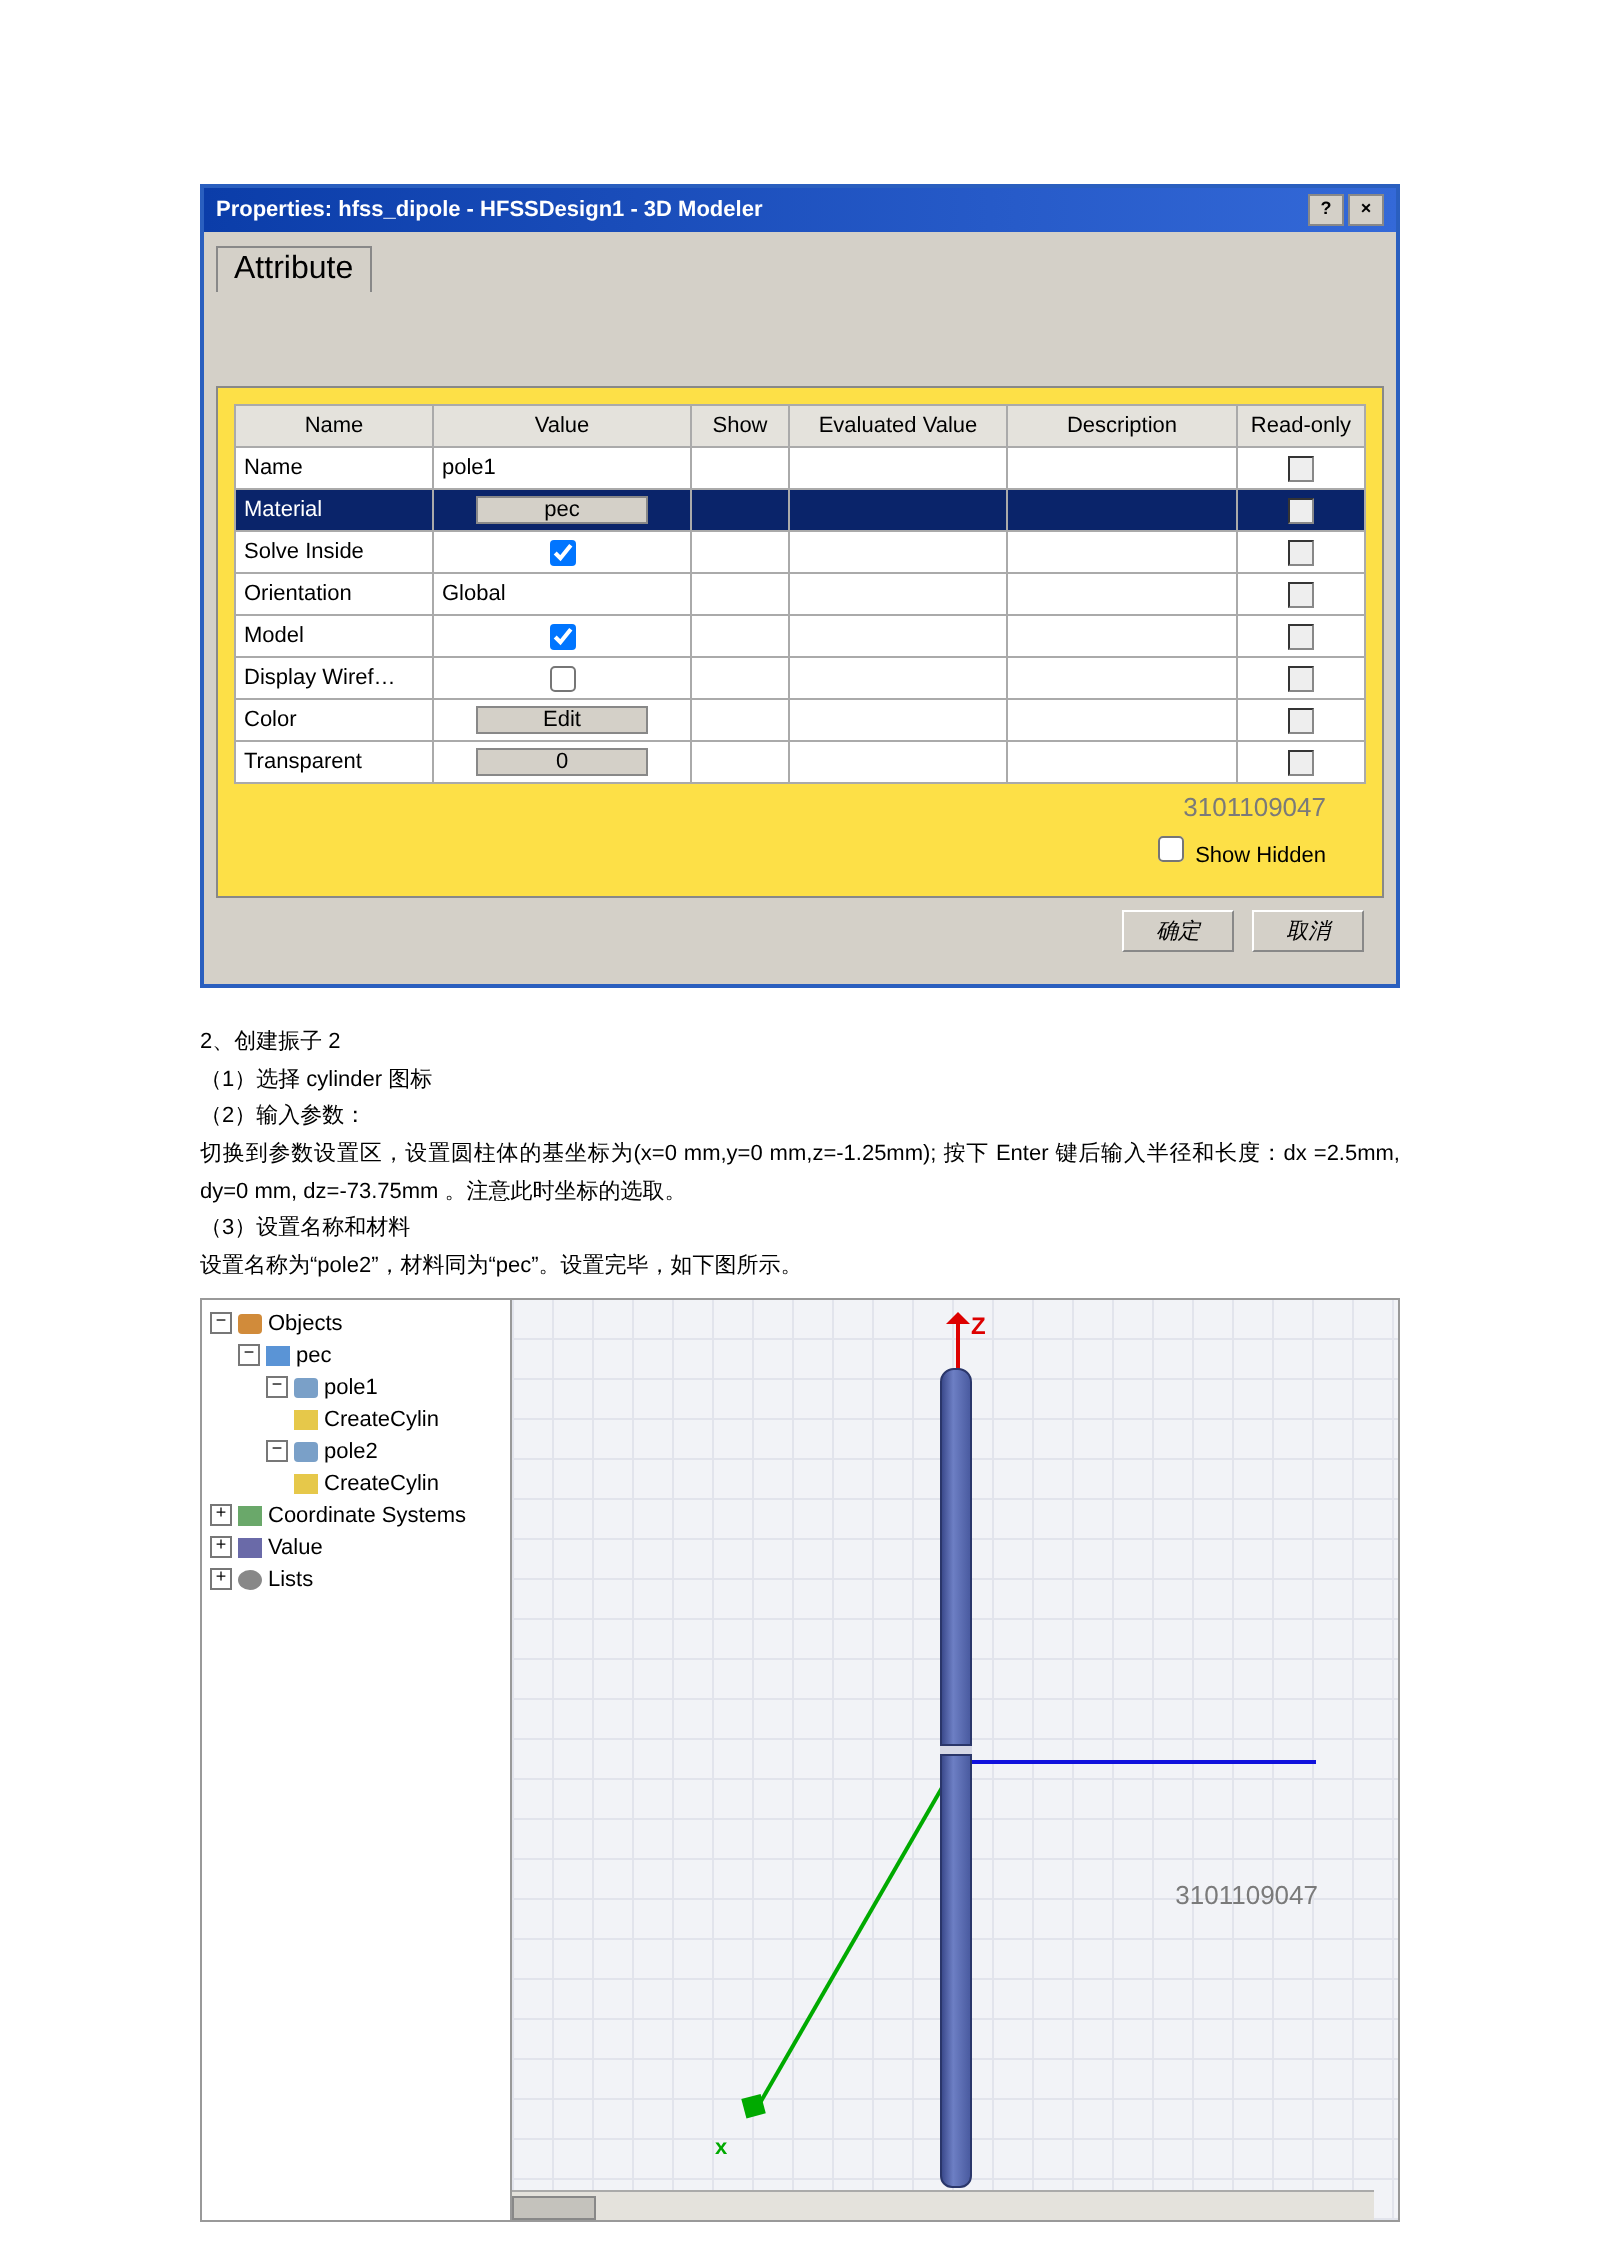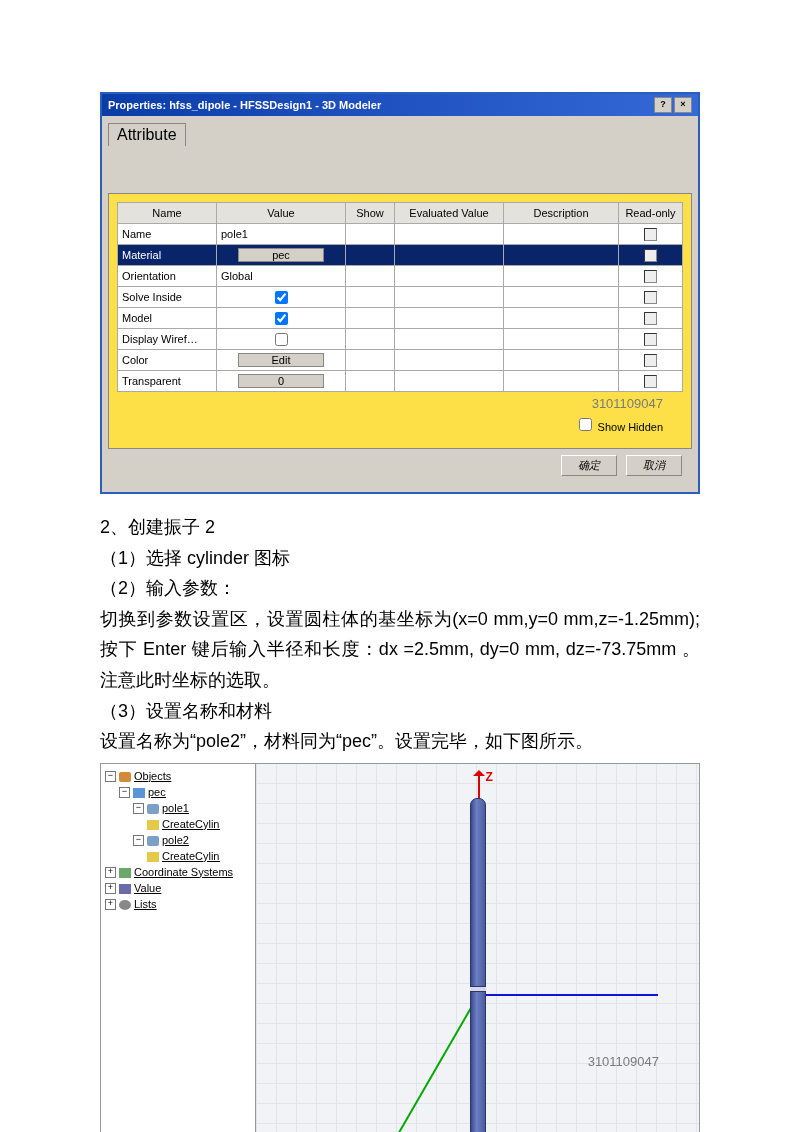--- a/index.html
+++ b/index.html
@@ -130,21 +130,21 @@
     border-left-color: #fff;
     padding: 2px 16px;
     font-size: 11px;
     margin-left: 6px;
     font-family: "SimSun", sans-serif;
     font-style: italic;
   }
   
   .body-text {
     margin-top: 18px;
-    font-size: 18px;
+    font-size: 11px;
     line-height: 1.7;
   }
   
   .figure2 {
     display: flex;
     border: 1px solid #999;
     margin-top: 6px;
     height: 460px;
     font-size: 11px;
     font-family: "MS Sans Serif", sans-serif;
@@ -160,21 +160,20 @@
     list-style: none;
     margin: 0;
     padding-left: 14px;
   }
   .tree > ul {
     padding-left: 2px;
   }
   .tree li {
     white-space: nowrap;
     line-height: 16px;
-    text-decoration: underline;
   }
   .exp {
     display: inline-block;
     width: 9px;
     height: 9px;
     border: 1px solid #777;
     line-height: 7px;
     text-align: center;
     font-size: 9px;
     margin-right: 3px;
@@ -343,34 +342,34 @@
                   <span class="val-btn" style="background:#d4d0c8;color:#000">pec</span>
                 </td>
               <td></td>
                 <td></td>
                 <td></td>
               <td>
                   <span class="chk-ro"></span>
                 </td>
             </tr>
             <tr>
+              <td>Solve Inside</td>
+              <td>
+                  <input type="checkbox" class="chk" checked="" style="">
+                </td>
+              <td></td>
+                <td></td>
+                <td></td>
+              <td>
+                  <span class="chk-ro"></span>
+                </td>
+            </tr>
+            <tr>
               <td>Orientation</td>
               <td>Global</td>
-              <td></td>
-                <td></td>
-                <td></td>
-              <td>
-                  <span class="chk-ro"></span>
-                </td>
-            </tr>
-            <tr>
-              <td>Solve Inside</td>
-              <td>
-                  <input type="checkbox" class="chk" checked="" style="">
-                </td>
               <td></td>
                 <td></td>
                 <td></td>
               <td>
                   <span class="chk-ro"></span>
                 </td>
             </tr>
             <tr>
               <td>Model</td>
               <td>

